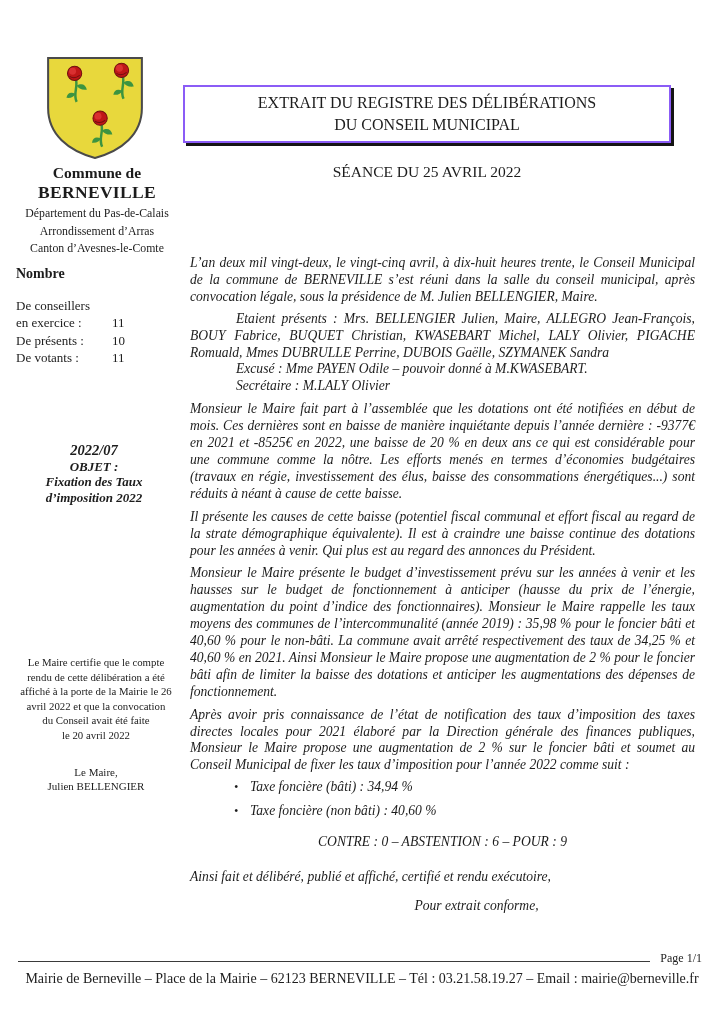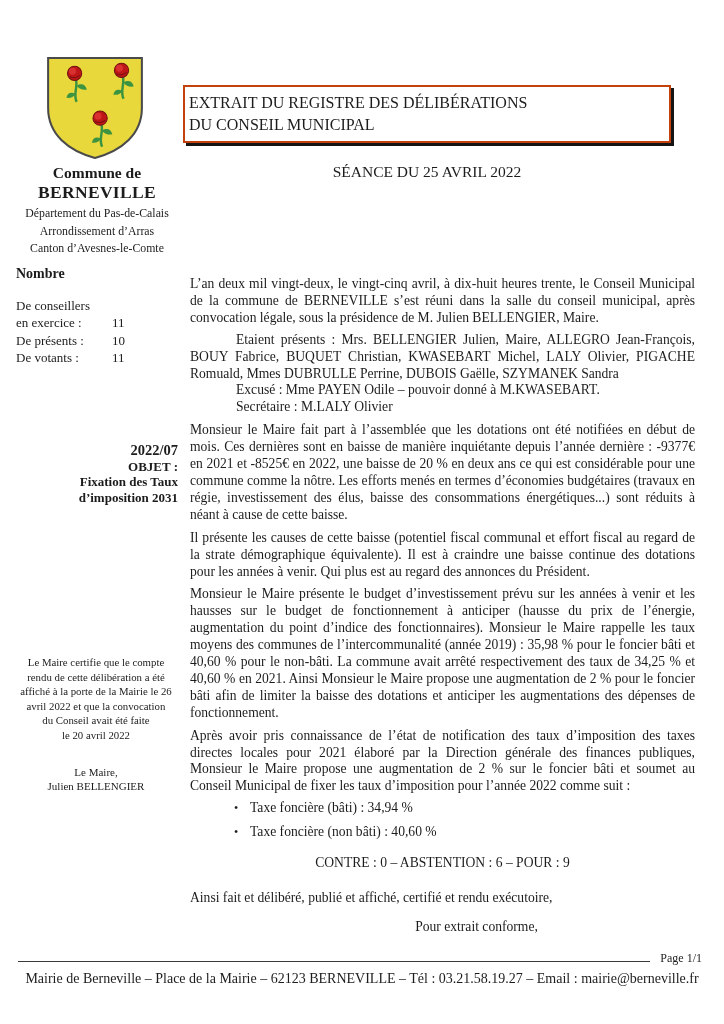--- a/index.html
+++ b/index.html
@@ -18,44 +18,44 @@
 
   
   .commune-block { position:absolute; left:6px; top:163px; width:182px; text-align:center; line-height:1.25; }
   .commune-label { font-weight:bold; font-size:15.5px; }
   .commune-name  { font-weight:bold; font-size:17.5px; letter-spacing:.3px; }
   .commune-sub   { font-size:11.8px; line-height:1.32; margin-top:2px; }
 
   
   .title-box {
     position:absolute; left:183px; top:85px; width:488px;
-    border:2px solid #c2410c;
+    border:2px solid #8b5cf6;
     box-shadow:3px 3px 0 #141414;
     background:#fff;
-    text-align:left;
+    text-align:center;
     padding:5px 4px 6px 4px;
     font-size:16px; line-height:1.35;
   }
   .seance { position:absolute; left:183px; top:163px; width:488px; text-align:center; font-size:15.5px; }
 
   
   .sidebar { position:absolute; left:16px; top:266px; width:168px; }
   .nombre-heading { font-weight:bold; font-size:14px; }
   .counts { margin-top:15px; font-size:13px; line-height:1.33; }
   .count-row { display:flex; }
   .count-label { width:96px; }
   .count-value { }
-  .ref-block { position:absolute; left:10px; top:442px; width:168px; text-align:right; font-weight:bold; line-height:1.18; }
+  .ref-block { position:absolute; left:10px; top:442px; width:168px; text-align:center; font-weight:bold; line-height:1.18;font-style:italic; }
   .ref-number { font-size:14.5px; }
   .ref-objet  { font-size:13px; }
   .certification { position:absolute; left:20px; top:655px; width:152px; text-align:center; font-size:10.8px; line-height:1.35; }
   .signature { position:absolute; left:20px; top:765px; width:152px; text-align:center; font-size:11px; line-height:1.3; }
 
   
-  .main-col { position:absolute; left:190px; top:276px; width:505px; font-size:13.6px; line-height:16.9px; text-align:justify; }
+  .main-col { position:absolute; left:190px; top:255px; width:505px; font-size:13.6px; line-height:16.9px; text-align:justify;font-style:italic; }
   .para { margin:0 0 5px 0; }
   .indent-first { text-indent:46px; }
   .indent-line { padding-left:46px; text-align:left; }
   .mt-gap { margin-top:6px; }
   .bullet-list { list-style:none; margin:3px 0 10px 44px; padding:0; text-align:left; }
   .bullet-list li { position:relative; padding-left:16px; margin-bottom:7px; }
   .bullet-list li::before { content:"•"; position:absolute; left:0; top:0; font-size:12px; }
   .vote-line { text-align:center; margin:14px 0 18px 0; }
   .closing   { text-align:left; margin:0 0 12px 0; }
   .extrait   { text-align:center; padding-left:68px; }
@@ -122,21 +122,21 @@
         <span class="count-label">De votants  :</span>
         <span class="count-value">11</span>
       </div>
     </div>
   </div>
 
   <div class="ref-block">
     <div class="ref-number">2022/07</div>
     <div class="ref-objet">OBJET :</div>
     <div class="ref-objet">Fixation des Taux</div>
-    <div class="ref-objet">d’imposition 2031</div>
+    <div class="ref-objet">d’imposition 2022</div>
   </div>
 
   <div class="certification">
     <div>Le Maire certifie que le compte rendu de cette délibération a été affiché à la porte de la Mairie le 26 avril 2022 et que la convocation du Conseil avait été faite</div>
     <div>le 20 avril 2022</div>
   </div>
 
   <div class="signature">
     <div>Le Maire,</div>
     <div>Julien BELLENGIER</div>

